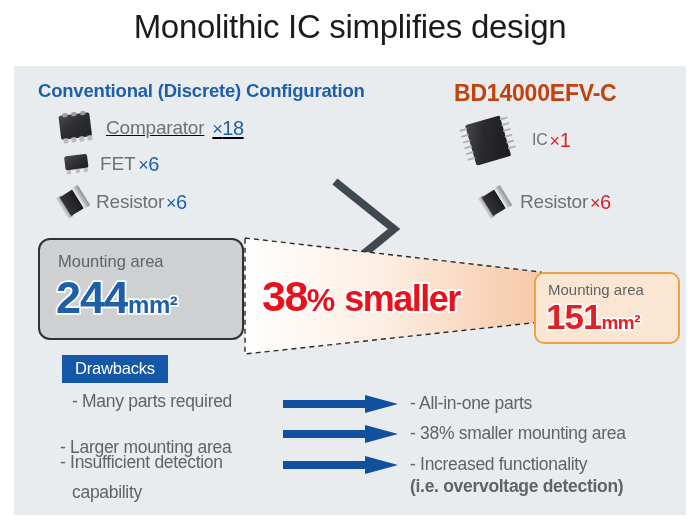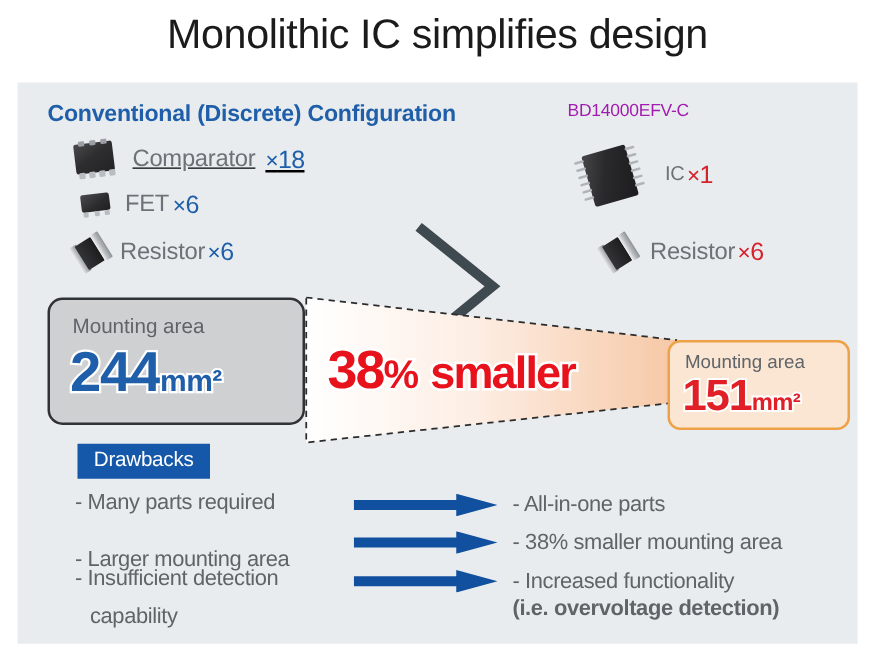--- a/index.html
+++ b/index.html
@@ -27,21 +27,21 @@
   }
 
   
   .head-left {
     position: absolute; left: 24px; top: 14px;
     font-size: 18.5px; font-weight: 700; color: #1f5fa9;
     letter-spacing: -0.2px;
   }
   .head-right {
     position: absolute; left: 440px; top: 14px;
-    font-size: 14px; font-weight: 400; color: #a21caf;
+    font-size: 23px; font-weight: 700; color: #c2410c;
     letter-spacing: -0.2px;
   }
 
   
   .comp-row { position: absolute; display: flex; align-items: center; }
   .comp-label {
     font-size: 19px; color: #6d7278; letter-spacing: -0.2px; white-space: nowrap;
   }
   .comp-label.small { font-size: 16px; }
   .mult { font-size: 21px; font-weight: 400; letter-spacing: -0.5px; white-space: nowrap; }
@@ -288,21 +288,21 @@
     <div class="val"><span>244</span><span class="u">mm²</span></div>
   </div>
 
   <div class="mount-right">
     <div class="cap">Mounting area</div>
     <div class="val"><span>151</span><span class="u">mm²</span></div>
   </div>
 
   <div class="drawbacks">Drawbacks</div>
 
-  <div class="cmp-left" style="left:60px; top:391px;">- Many parts required</div>
+  <div class="cmp-left" style="left:72px; top:391px;">- Many parts required</div>
   <svg class="arrow" style="top:395px;" width="115" height="18" viewBox="0 0 115 18">
     <polygon points="0,5 82,5 82,0 115,9 82,18 82,13 0,13" fill="#11509e"></polygon>
   </svg>
   <div class="cmp-right" style="top:391px;">- All-in-one parts</div>
 
   <div class="cmp-left" style="left:60px; top:421px;margin-top:16px;">- Larger mounting area</div>
   <svg class="arrow" style="top:425px;" width="115" height="18" viewBox="0 0 115 18">
     <polygon points="0,5 82,5 82,0 115,9 82,18 82,13 0,13" fill="#11509e"></polygon>
   </svg>
   <div class="cmp-right" style="top:421px;">- 38% smaller mounting area</div>

